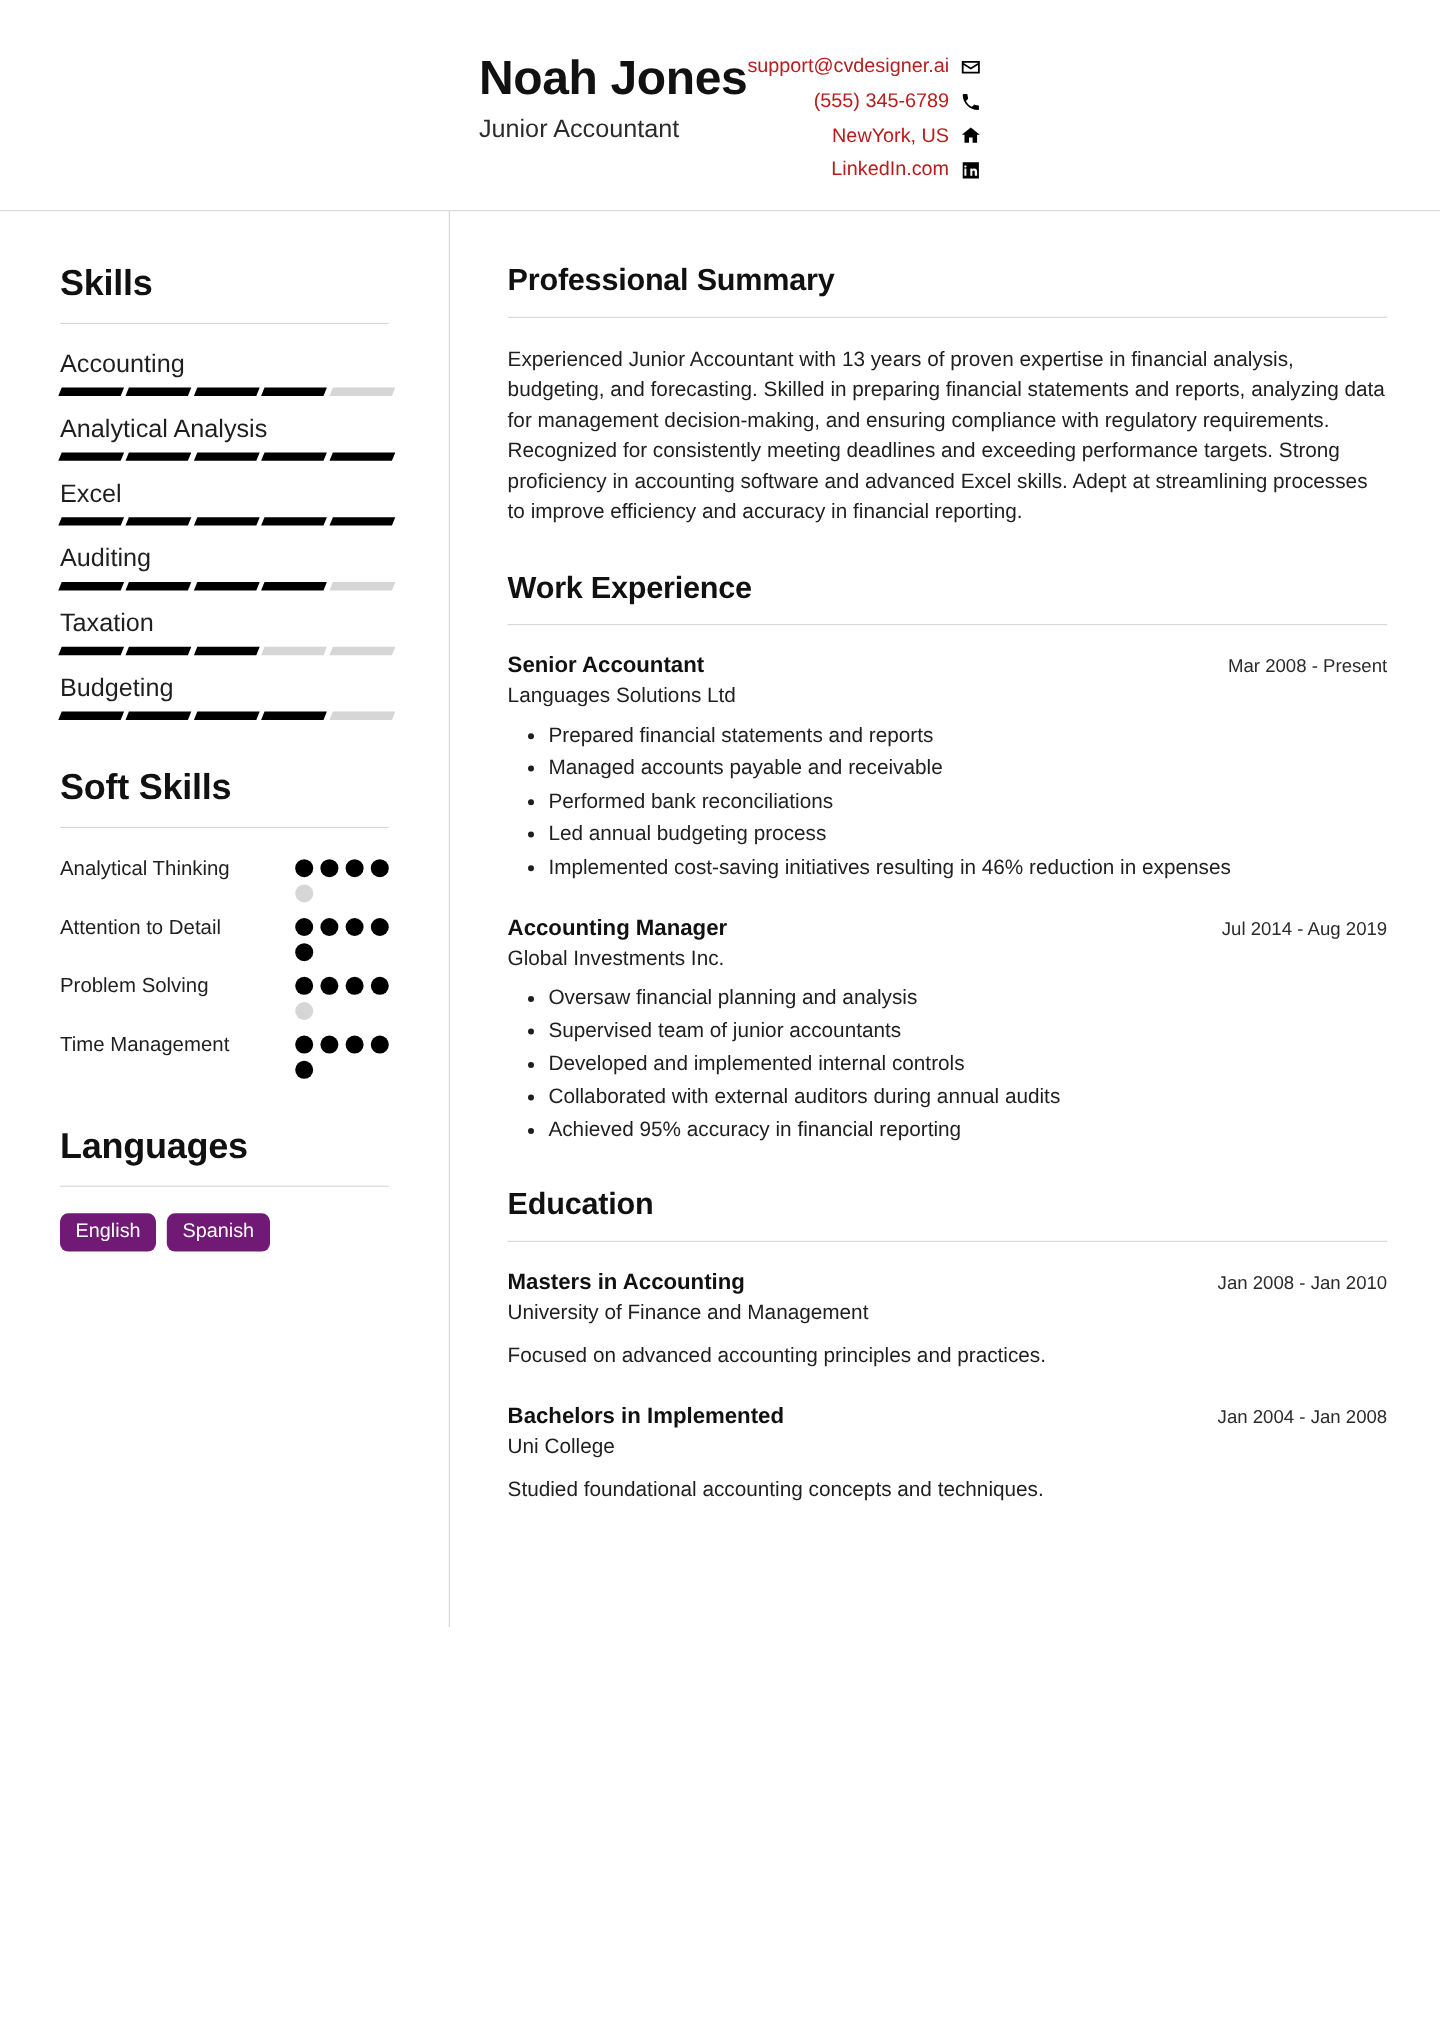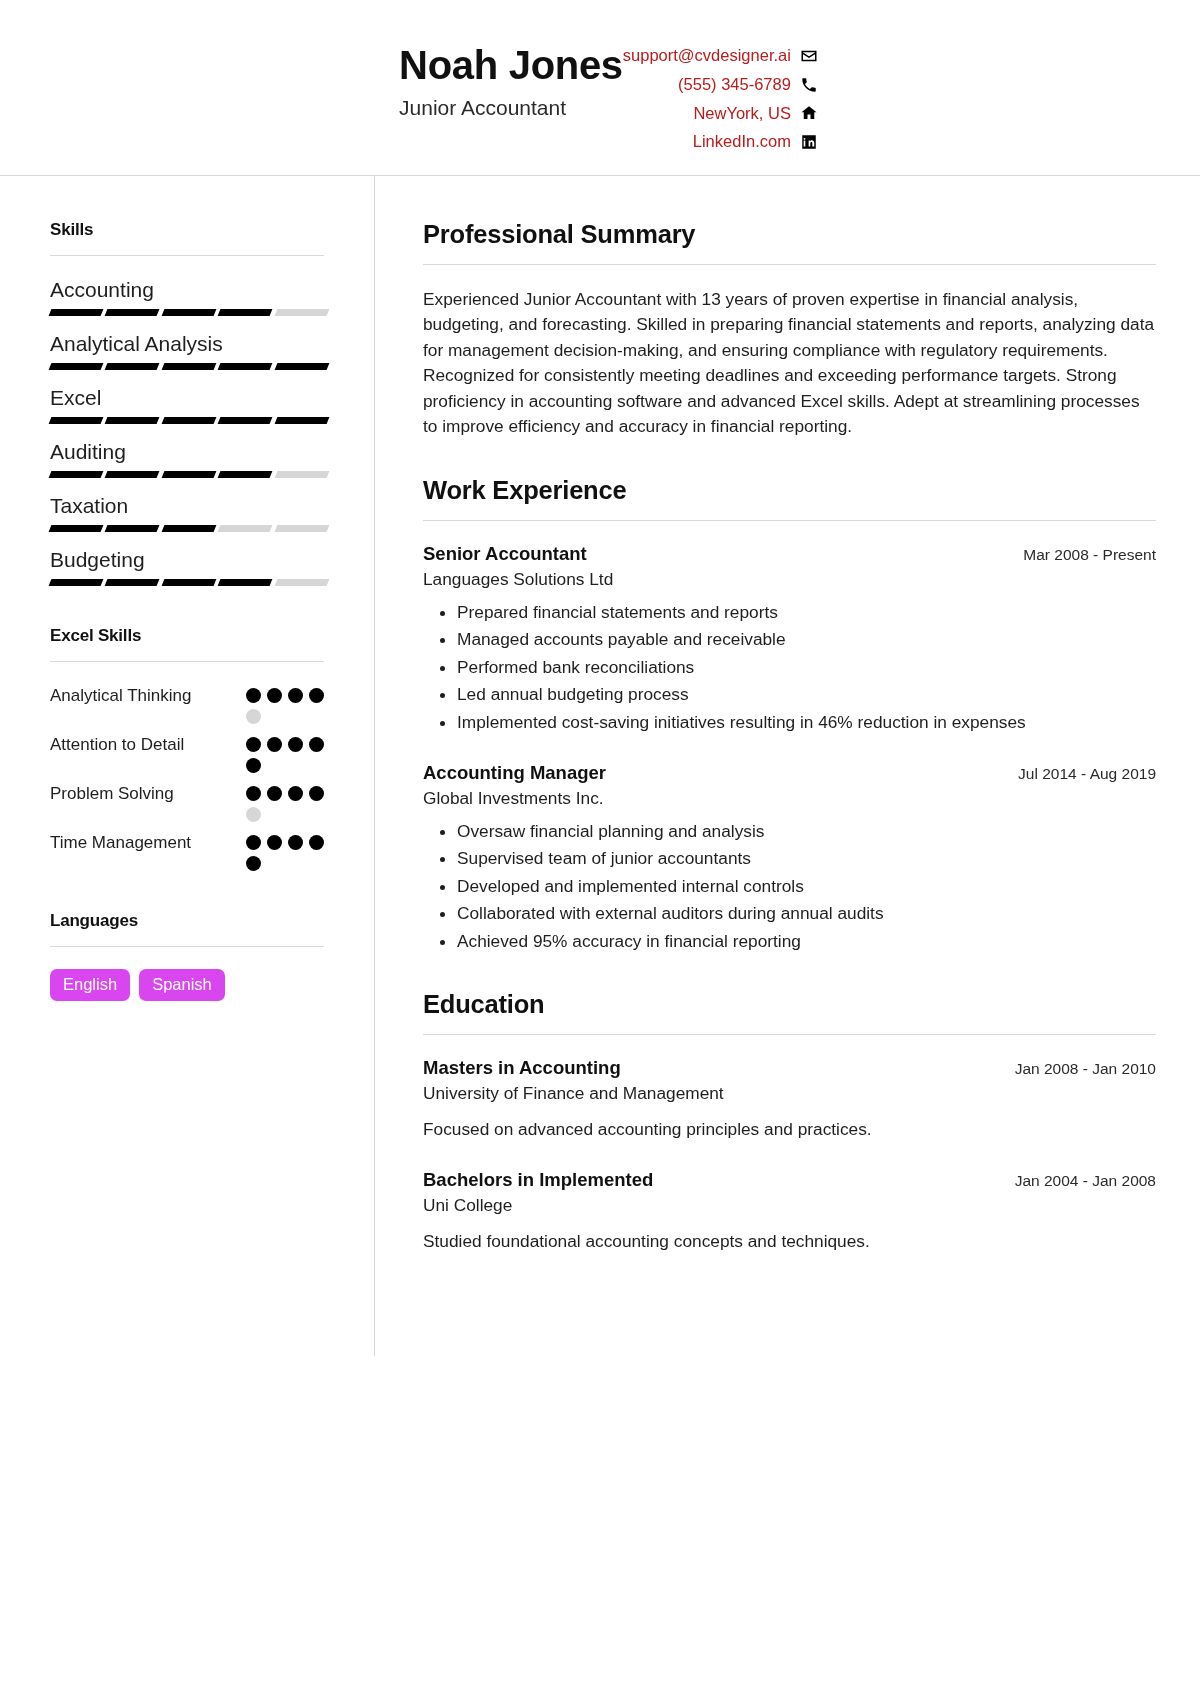--- a/index.html
+++ b/index.html
@@ -80,21 +80,21 @@
     border-right: 1px solid #d8d8d8;
     min-height: 1180px;
   }
   .main {
     flex: 1 1 auto;
     padding: 44px 44px 40px 48px;
   }
 
   
   .sec-title {
-    font-size: 17px;
+    font-size: 30px;
     font-weight: bold;
     color: #111111;
     letter-spacing: -0.2px;
   }
   .sec-rule {
     height: 1px;
     background: #d9d9d9;
     margin-top: 15px;
     margin-bottom: 22px;
   }
@@ -155,21 +155,21 @@
   }
   .dot.on { background: #000000; }
 
   
   .lang-row {
     display: flex;
     flex-wrap: wrap;
     gap: 9px;
   }
   .lang-pill {
-    background: #d946ef;
+    background: #701a75;
     color: #ffffff;
     font-size: 16.5px;
     padding: 6px 13px 7px 13px;
     border-radius: 7px;
     line-height: 1.15;
   }
 
   
   .summary-text {
     font-size: 17.3px;
@@ -333,21 +333,21 @@
                 <span class="bar-seg on"></span>
                 <span class="bar-seg on"></span>
                 <span class="bar-seg on"></span>
                 <span class="bar-seg"></span>
               </div>
             </div>
           </div>
       </div>
 
       <div class="section">
-        <div class="sec-title">Excel Skills</div>
+        <div class="sec-title">Soft Skills</div>
         <div class="sec-rule"></div>
         <div id="soft-list">
             <div class="soft-item">
               <div class="soft-name">Analytical Thinking</div>
               <div class="dots">
                 <span class="dot on"></span>
                 <span class="dot on"></span>
                 <span class="dot on"></span>
                 <span class="dot on"></span>
                 <span class="dot"></span>

